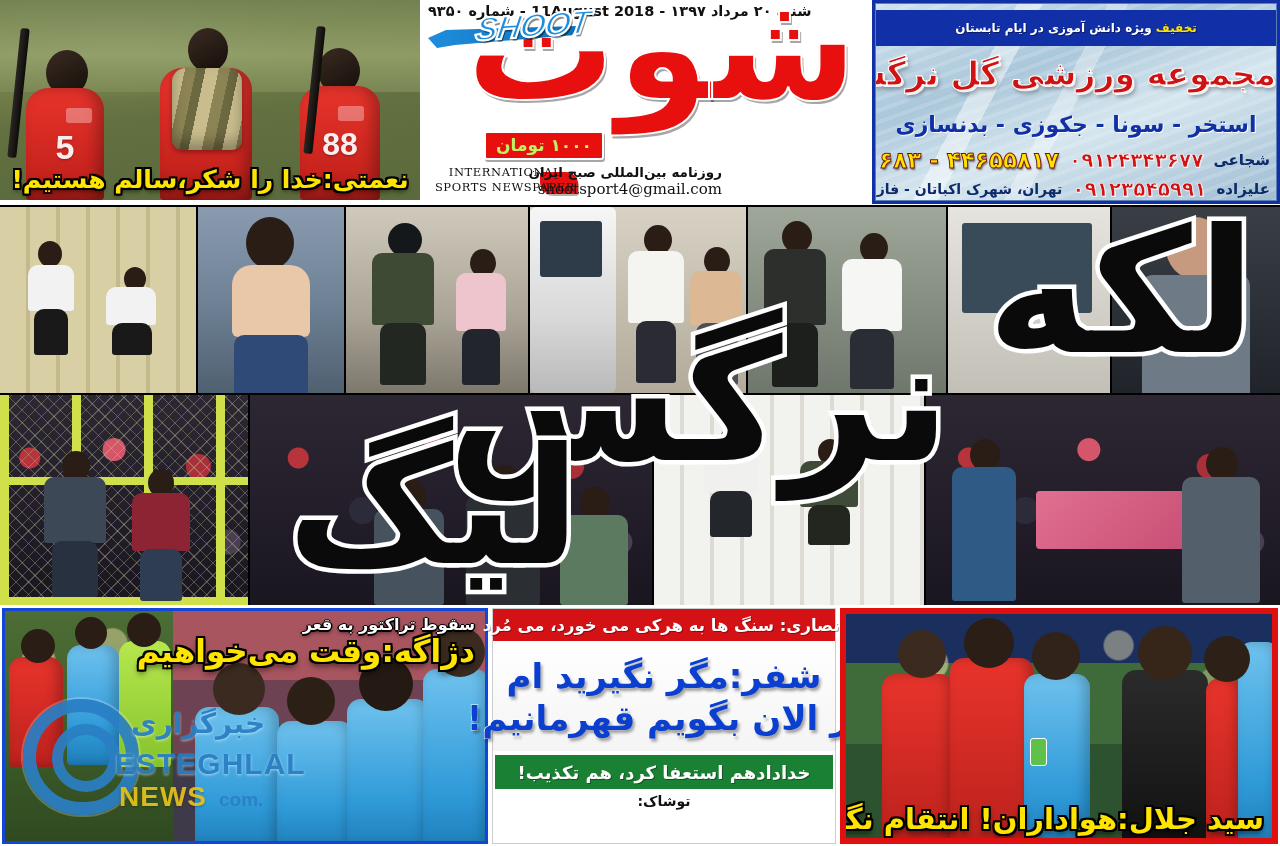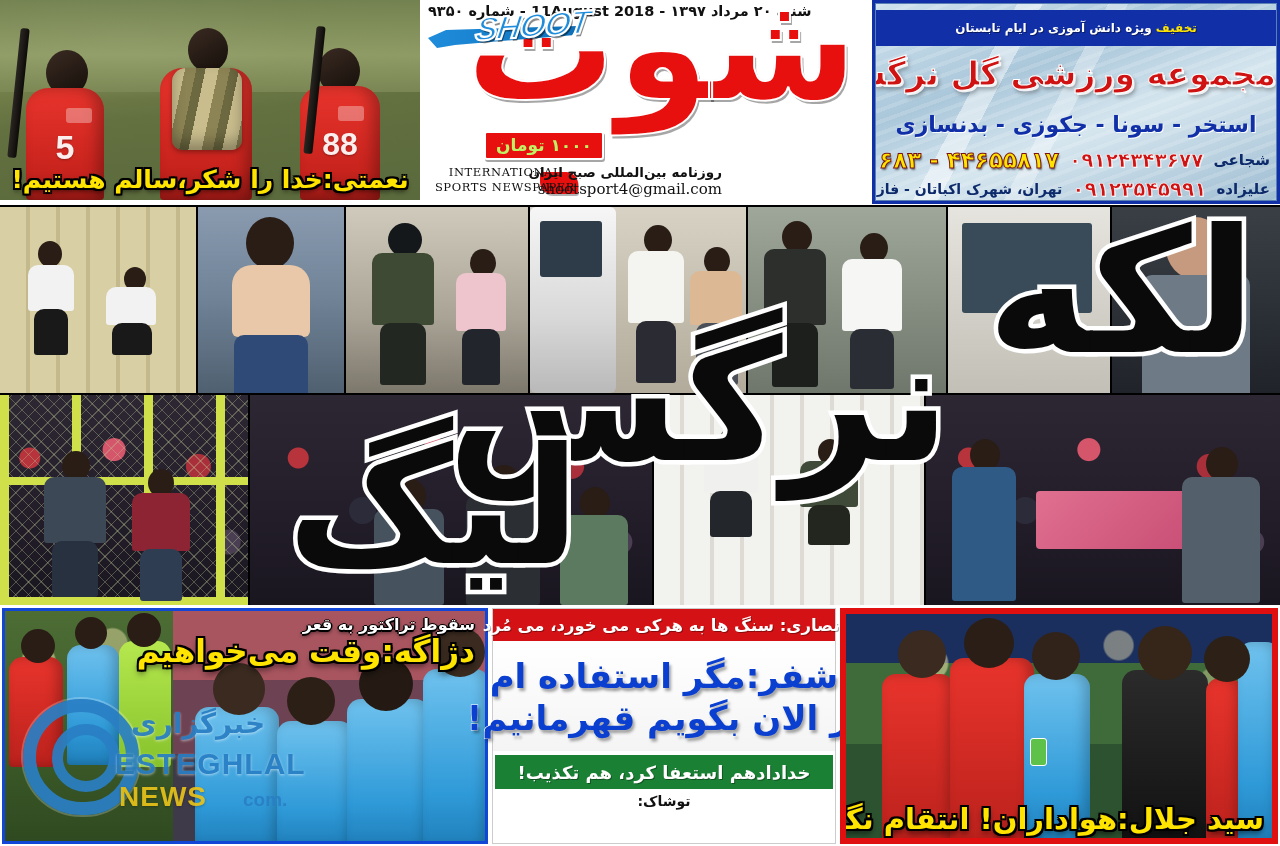--- a/index.html
+++ b/index.html
@@ -358,21 +358,21 @@
     text-shadow:0 1px 3px rgba(255,255,255,.6);
   }
   .wm-news{
     position:absolute; left:96px; top:86px; font-size:28px; font-weight:bold;
     color:#e8c21a; letter-spacing:1px;
     font-family:"Liberation Sans",sans-serif;
     text-shadow:0 1px 3px rgba(0,0,0,.3);
   }
   .wm-com{
     position:absolute; left:196px; top:94px; font-size:19px; font-weight:bold;
-    color:#2a7fc4; font-family:"Liberation Sans",sans-serif;margin-left:24px;
+    color:#2a7fc4; font-family:"Liberation Sans",sans-serif;
   }
 
   
   .b-mid{
     position:absolute; left:492px; top:3px; width:344px; height:236px;
     background:#ffffff; border:1px solid #ccc;
   }
   .bm-red{
     position:absolute; left:0; top:0; width:100%; height:32px;
     background:#d41114; display:flex; align-items:center; justify-content:center;
@@ -720,21 +720,21 @@
         <div class="wm-news">NEWS</div>
         <div class="wm-com">.com</div>
       </div>
     </div>
 
     <div class="b-mid">
       <div class="bm-red">
         <span>انصاری: سنگ ها به هرکی می خورد، می مُرد</span>
       </div>
       <div class="bm-blue">
-        <div>شفر:مگر استفاده ام</div>
+        <div>شفر:مگر نگیرید ام</div>
         <div>از الان بگویم قهرمانیم!</div>
       </div>
       <div class="bm-green">
         <span>خدادادهم استعفا کرد، هم تکذیب!</span>
       </div>
       <div class="bm-kicker">توشاک:</div>
     </div>
 
     <div class="b-right">
       <div class="br-grass"></div>

